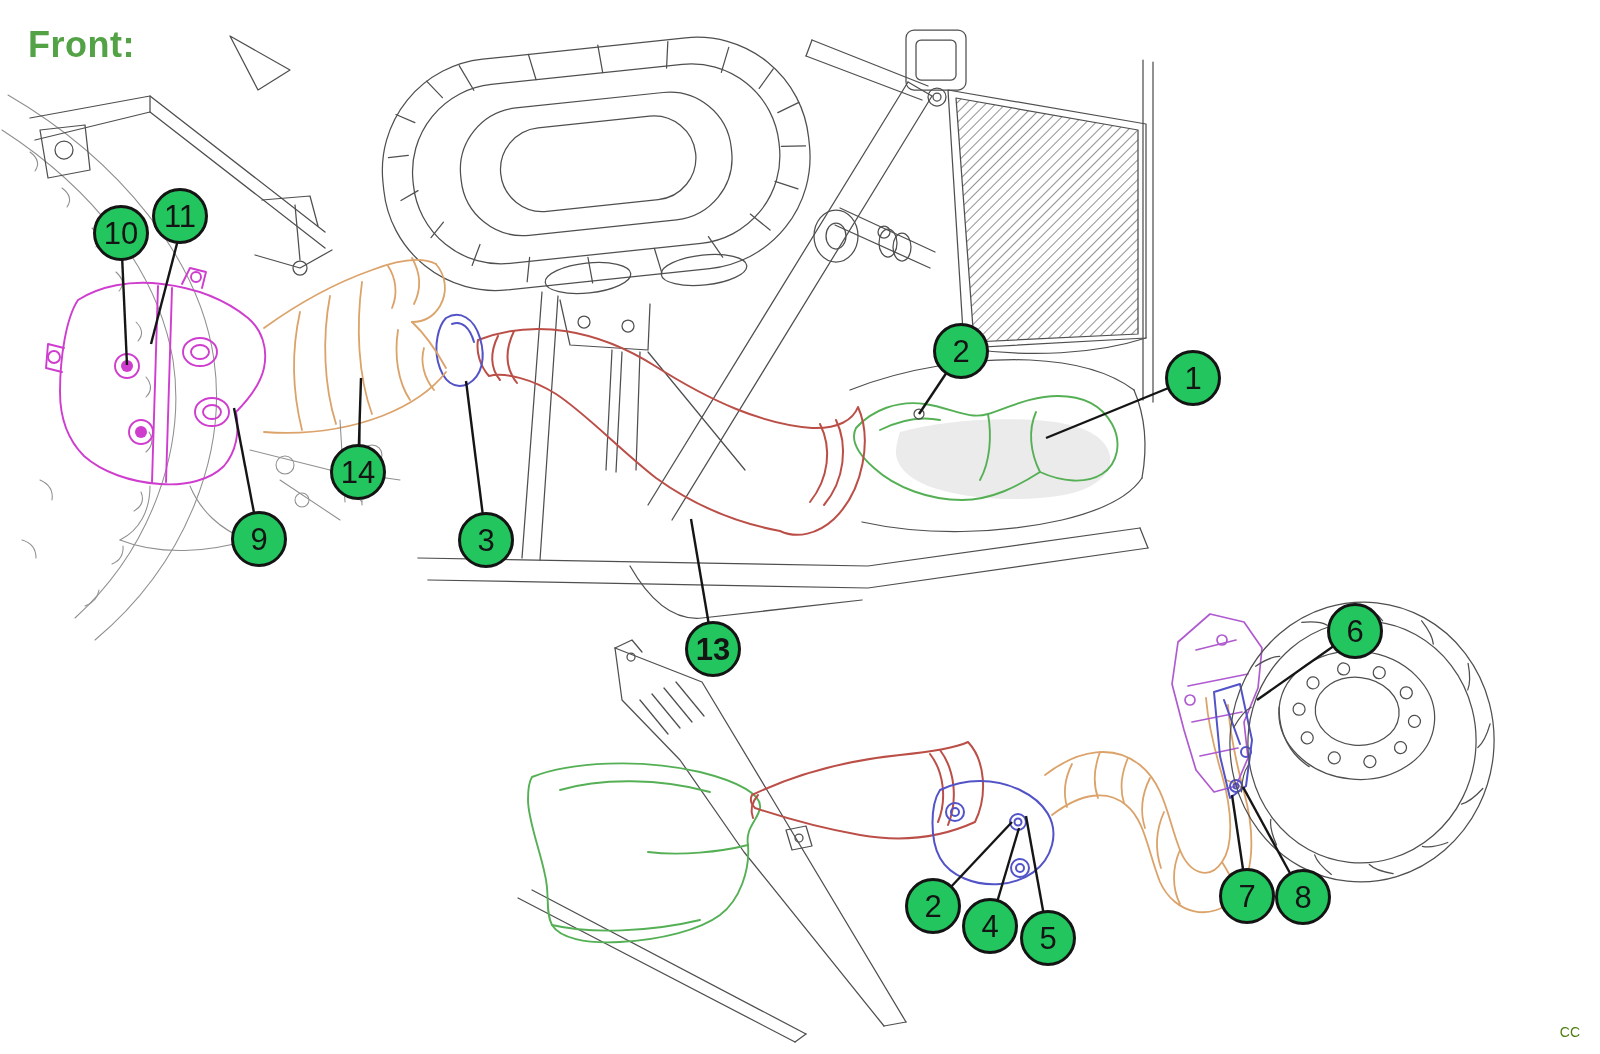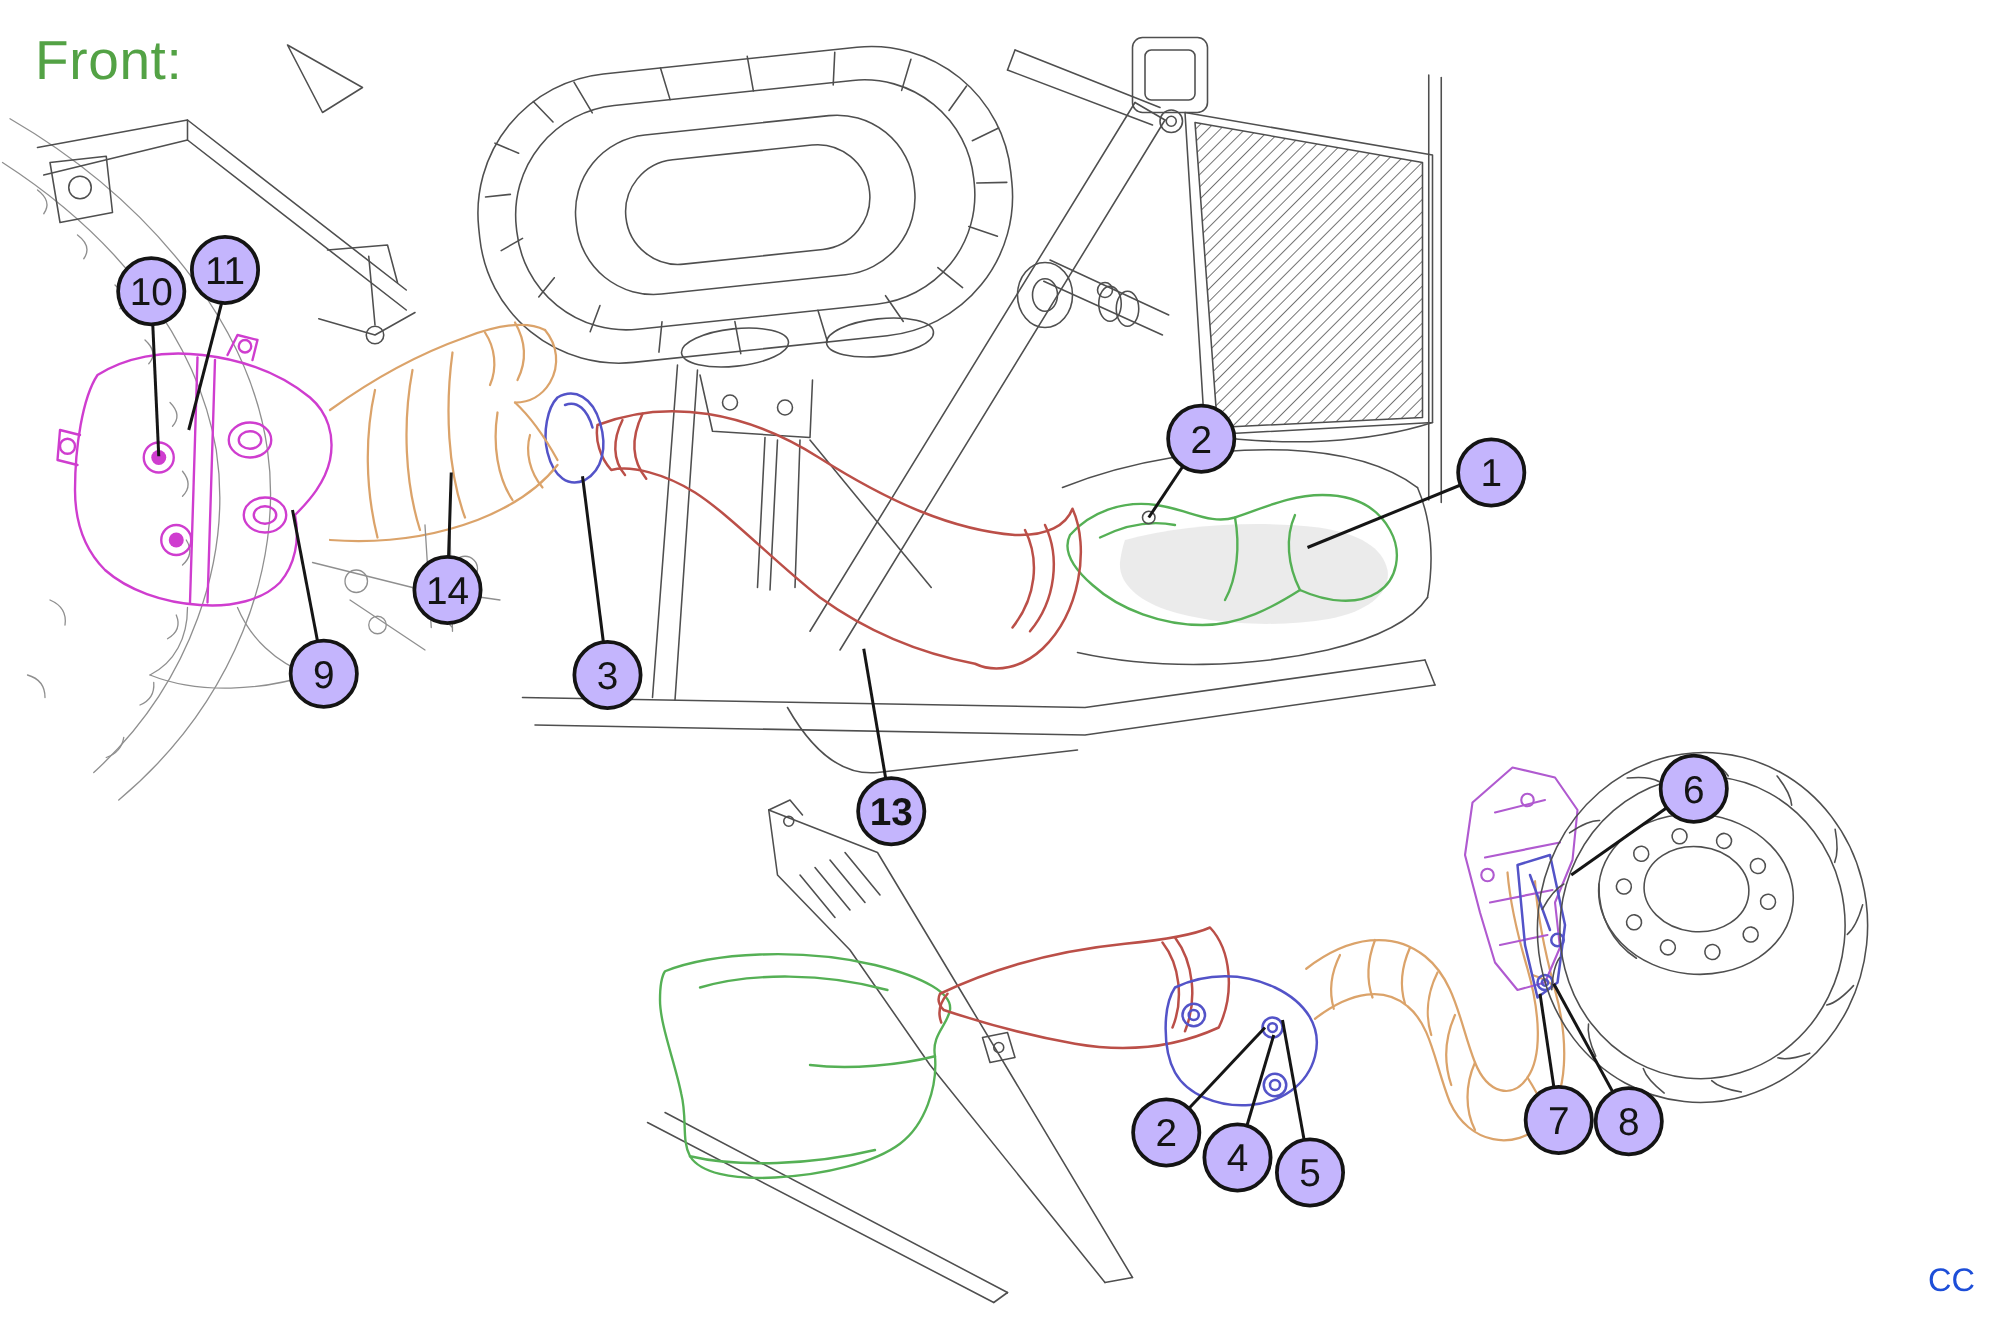--- a/index.html
+++ b/index.html
@@ -1,39 +1,39 @@
 <!DOCTYPE html>
 <html style="--front-label: #53a245; --art-line: #4f4f4f; --art-light: #8f8f8f; --part-green: #55b055; --part-magenta: #cf3dcf; --part-orange: #dba36a; --part-red: #bb4f48; --part-blue: #5353c8; --part-purple: #b05ad0; --callout-ink: #141414;"><head>
 <meta charset="utf-8">
 <style>
   * { margin:0; padding:0; box-sizing:border-box; }
   html,body { width:1600px; height:1054px; background:#ffffff; overflow:hidden; }
   body { font-family:"Liberation Sans", sans-serif; position:relative; }
   .canvas { position:absolute; left:0; top:0; width:1600px; height:1054px; }
-  .front-label { position:absolute; left:28px; top:24px; font-size:44px; font-weight:normal;
+  .front-label { position:absolute; left:28px; top:24px; font-size:36px; font-weight:bold;
                  color:var(--front-label,#53a245); letter-spacing:.5px; }
-  .watermark { position:absolute; right:20px; bottom:14px; font-size:26px; color:#1d4ed8; }
+  .watermark { position:absolute; right:20px; bottom:14px; font-size:14px; color:#4d7c0f; }
   svg.art, svg.leaders { position:absolute; left:0; top:0; }
   
   .art path, .art line, .art rect, .art ellipse, .art circle, .art polyline {
     fill:none; stroke:var(--art-line,#4f4f4f); stroke-width:1.25;
     stroke-linecap:round; stroke-linejoin:round;
   }
   .art .light, .art .light * { stroke:var(--art-light,#8f8f8f); stroke-width:1.05; }
   .art .green *   { stroke:var(--part-green,#55b055); stroke-width:1.9; }
   .art .magenta * { stroke:var(--part-magenta,#cf3dcf); stroke-width:1.9; }
   .art .orange *  { stroke:var(--part-orange,#dba36a); stroke-width:1.8; }
   .art .red *     { stroke:var(--part-red,#bb4f48); stroke-width:2.0; }
   .art .blue *    { stroke:var(--part-blue,#5353c8); stroke-width:2.0; }
   .art .purple *  { stroke:var(--part-purple,#b05ad0); stroke-width:1.7; }
   .art .fill-shade { fill:#dadada; stroke:none; opacity:.55; }
   .art .magenta-dot { fill:var(--part-magenta,#cf3dcf); stroke:none; }
   .leaders line { stroke:#151515; stroke-width:2.4; }
   .callout { position:absolute; width:56px; height:56px; border:3.5px solid var(--callout-ink,#141414);
-             border-radius:50%; background:#c4b5fd; color:var(--callout-ink,#141414);
+             border-radius:50%; background:#22c55e; color:var(--callout-ink,#141414);
              display:flex; align-items:center; justify-content:center;
              font-size:31px; font-weight:500; line-height:1; }
 </style>
 </head>
 <body>
 
 <div class="canvas">
 
   <svg class="art" width="1600" height="1054" viewBox="0 0 1600 1054">
     <defs>

